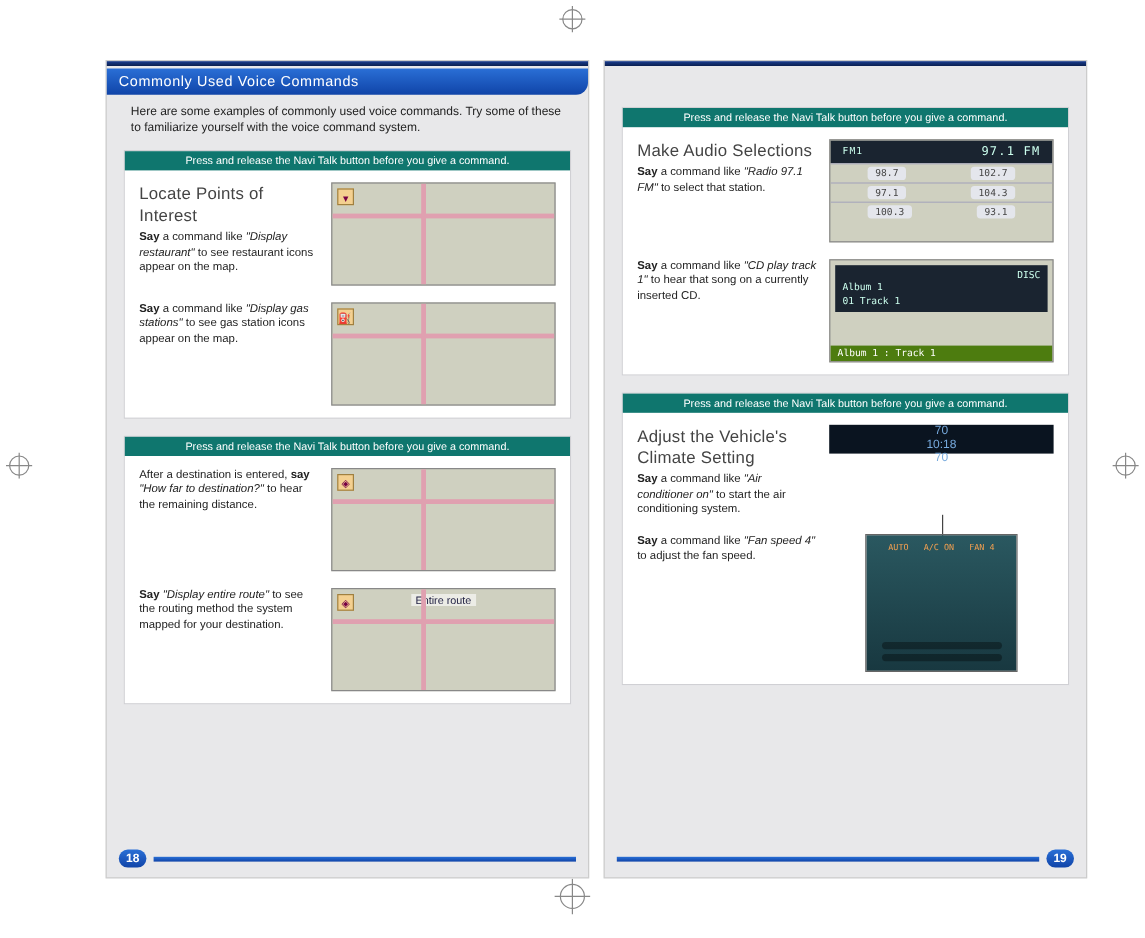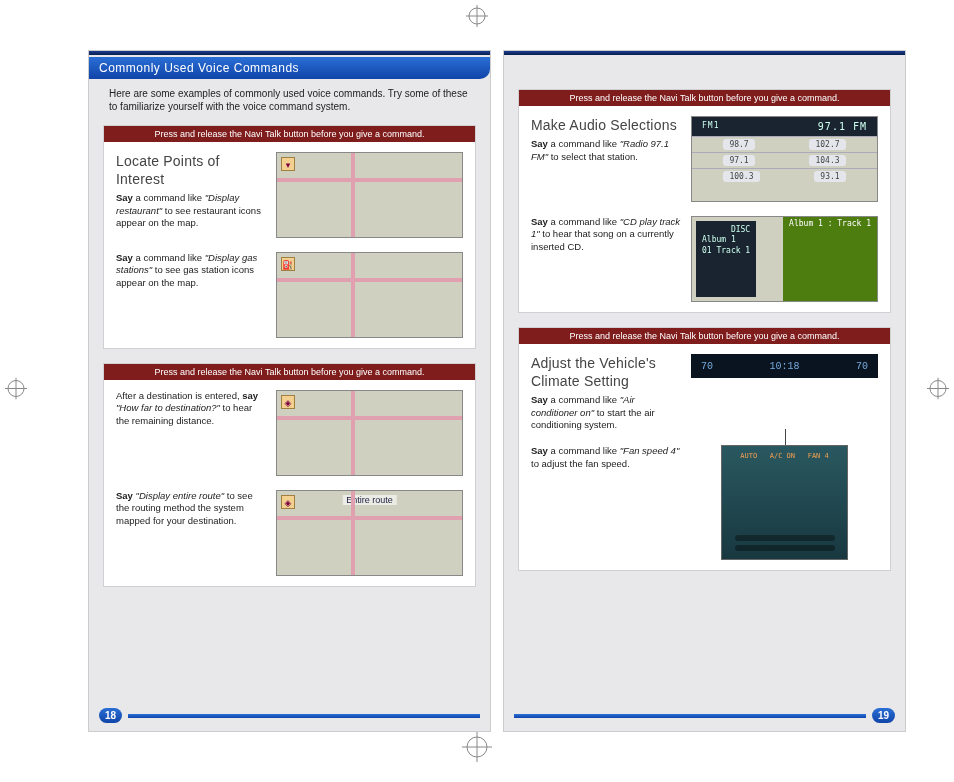--- a/index.html
+++ b/index.html
@@ -57,21 +57,21 @@
     padding: 0 20px 8px 20px;
     line-height: 1.3;
   }
   .card {
     background: #fff;
     margin: 4px 14px 10px 14px;
     border: 1px solid #d0d0d4;
     padding-bottom: 6px;
   }
   .card-header {
-    background: #7f1d1d;
+    background: #0f766e;
     color: #fff;
     font-size: 9px;
     text-align: center;
     padding: 3px 4px;
     margin-bottom: 10px;
   }
   .card-body {
     padding: 0 12px;
   }
   .row {
@@ -134,36 +134,37 @@
   }
   .radio-row {
     display: flex; justify-content: space-around;
     font-size: 8px; color: #444; padding: 2px 4px;
     border-top: 1px solid #aab;
   }
   .radio-row span { padding: 1px 6px; background: #e4e6ec; border-radius: 3px; }
   .cd-graphic {
     background: #d4d6da;
     font-family: monospace;
-    display: flex; flex-direction: row;
+    display: flex; flex-direction: column;
   }
   .cd-display {
     background: #1a2430; color: #cfe; font-size: 8px;
     padding: 4px 6px; margin: 4px; line-height: 1.3;
   }
   .cd-footer { background: #4d7c0f; color: #fff; font-size: 8px; padding: 2px 6px; }
   .climate-graphic {
     height: 24px;
     background: #0a1420;
     color: #7ad;
-    font-family: Liberation Mono, monospace;
+    font-family: Liberation Sans, sans-serif;
     font-size: 10px;
     display: flex; justify-content: space-between; align-items: center;
     padding: 0 10px;
     margin-bottom: 20px;
+    flex-direction: column;
   }
   .climate-lower {
     height: 115px;
     background: linear-gradient(#2a5860, #183840);
     border: 1px solid #666;
     margin: 0 30px;
     position: relative;
   }
   .climate-lower::before, .climate-lower::after {
     content: ""; position: absolute; left: 10%; right: 10%; height: 6px;

